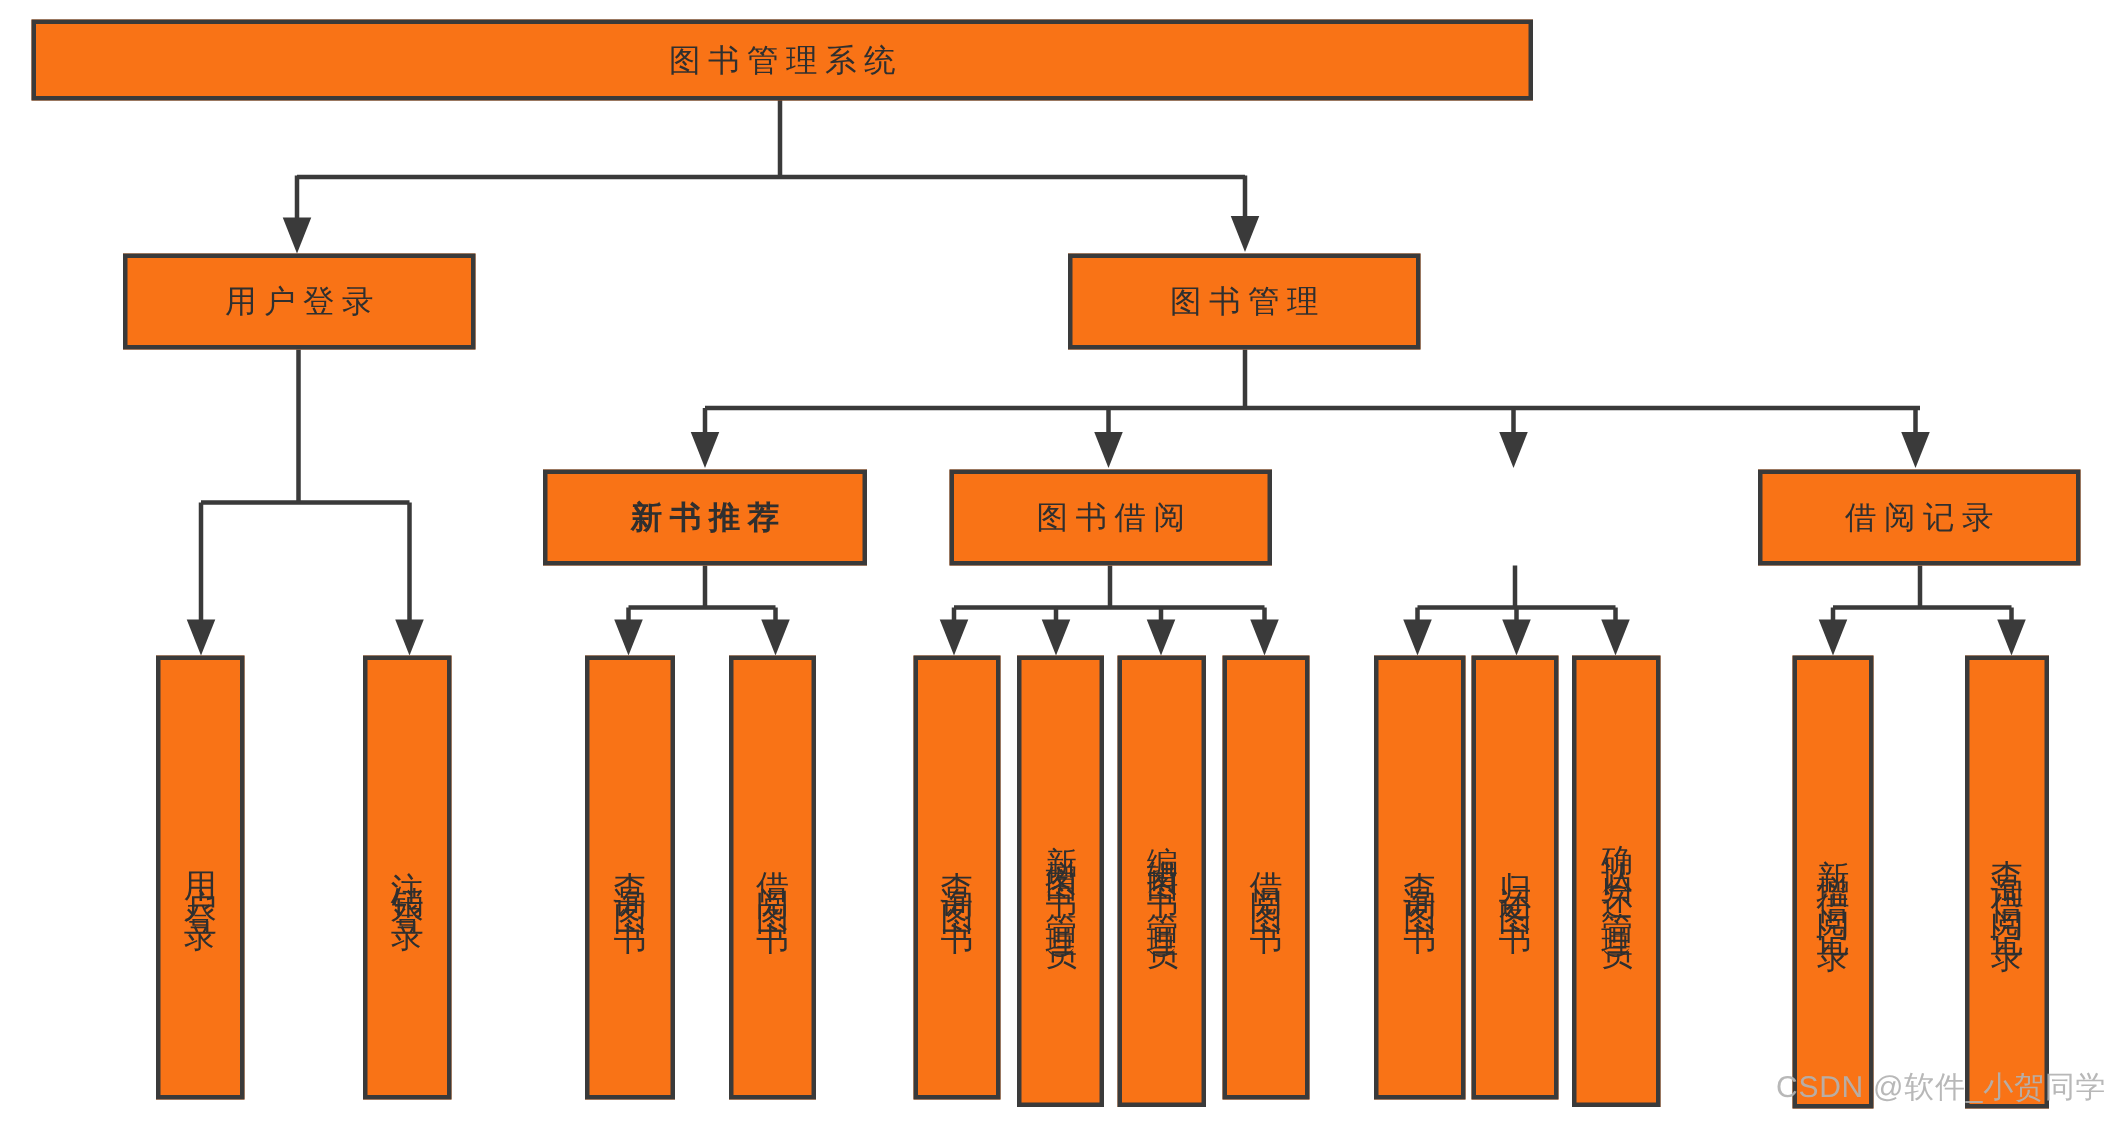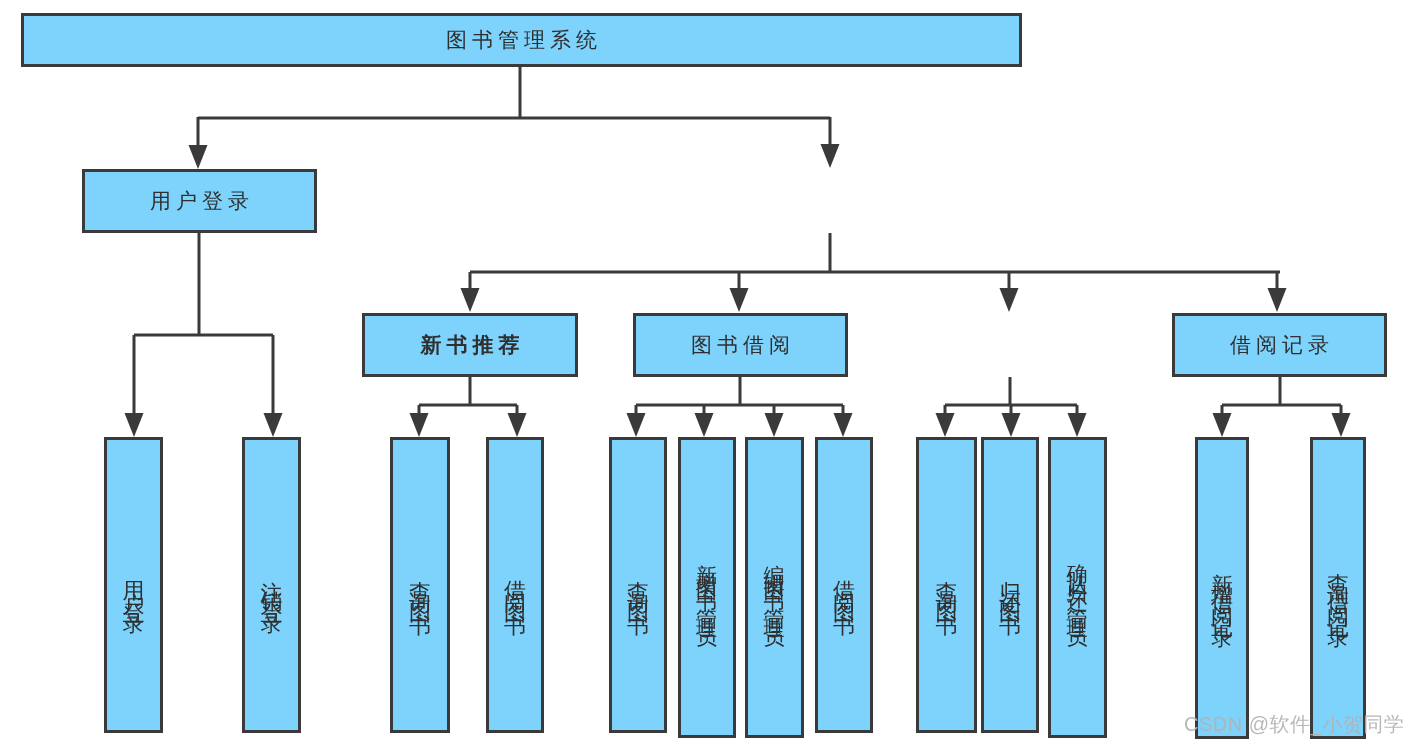--- a/index.html
+++ b/index.html
@@ -11,21 +11,21 @@
     font-family: "Liberation Sans", sans-serif;
     overflow: hidden;
   }
   .connectors {
     position: absolute;
     left: 0; top: 0;
     width: 1405px; height: 747px;
   }
   .box {
     position: absolute;
-    background: #7dd3fc;
+    background: #f97316;
     border: 3px solid #3a3a3a;
     box-sizing: border-box;
     display: flex;
     align-items: center;
     justify-content: center;
     color: #2f2f2f;
   }
   .h-label {
     font-size: 21px;
     letter-spacing: 5px;
@@ -101,20 +101,23 @@
     </g>
   </svg>
 
   <div class="box" style="left:21px; top:13px; width:1001px; height:54px;">
     <span class="h-label">图书管理系统</span>
   </div>
 
   <div class="box" style="left:82px; top:169px; width:235px; height:64px;">
     <span class="h-label">用户登录</span>
   </div>
+  <div class="box" style="left:712px; top:169px; width:235px; height:64px;">
+    <span class="h-label">图书管理</span>
+  </div>
 
   <div class="box" style="left:362px; top:313px; width:216px; height:64px;font-weight:bold;">
     <span class="h-label">新书推荐</span>
   </div>
   <div class="box" style="left:633px; top:313px; width:215px; height:64px;">
     <span class="h-label">图书借阅</span>
   </div>
   <div class="box" style="left:1172px; top:313px; width:215px; height:64px;">
     <span class="h-label">借阅记录</span>
   </div>

